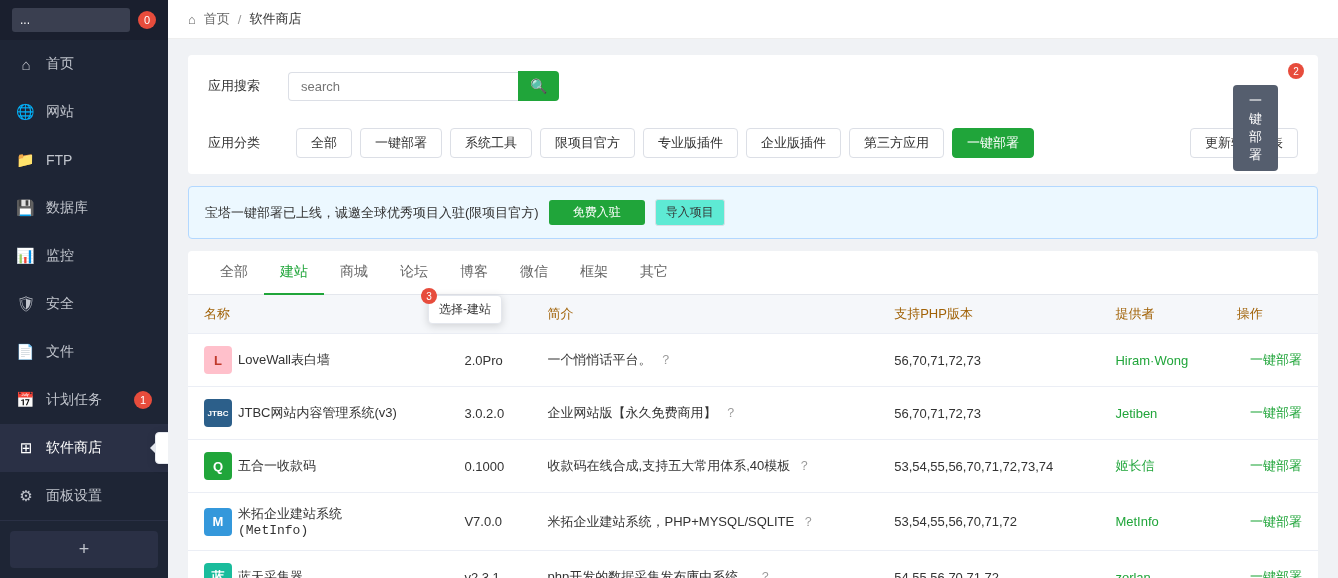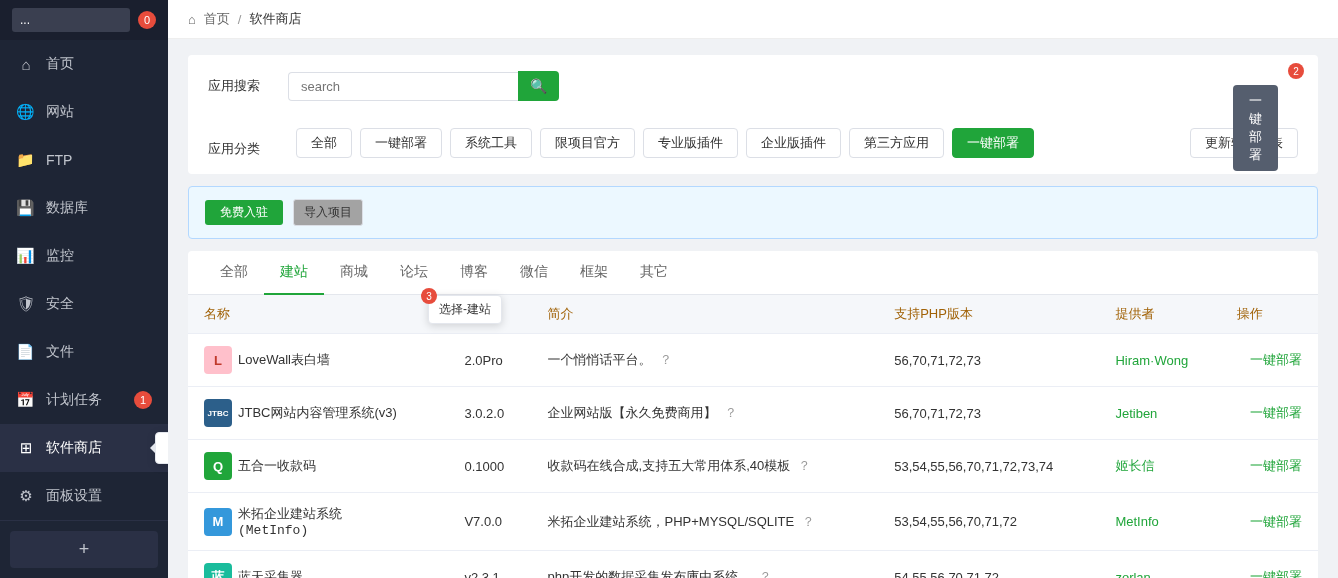--- a/index.html
+++ b/index.html
@@ -226,21 +226,21 @@
       justify-content: center;
       position: absolute;
       top: -6px;
       right: -6px;
     }
     .btn-wrap { position: relative; display: inline-block; }
 
     
     .category-row {
       display: flex;
-      align-items: flex-end;
+      align-items: center;
       gap: 8px;
       flex-wrap: wrap;
       margin-top: 27px;
     }
     .cat-btn {
       padding: 5px 14px;
       border: 1px solid #dcdfe6;
       border-radius: 4px;
       background: #fff;
       color: #333;
@@ -274,26 +274,26 @@
       align-items: center;
       gap: 10px;
       font-size: 13px;
     }
     .notice-text { color: #333; }
     .notice-btn {
       background: #20a53a;
       color: #fff;
       border: none;
       border-radius: 3px;
-      padding: 4px 15px;
+      padding: 4px 24px;
       cursor: pointer;
       font-size: 12px;
     }
     .notice-btn-outline {
-      background: #a3a3a3;
+      background: #5eead4;
       color: #333;
       border: 1px solid #dcdfe6;
       border-radius: 3px;
       padding: 4px 10px;
       cursor: pointer;
       font-size: 12px;
     }
 
     
     .tab-section {
@@ -460,20 +460,21 @@
           <button class="cat-btn">限项目官方</button>
           <button class="cat-btn">专业版插件</button>
           <button class="cat-btn">企业版插件</button>
           <button class="cat-btn">第三方应用</button>
           <button class="cat-btn active">一键部署</button>
           <button class="update-list-btn">更新软件列表</button>
         </div>
     </div>
 
     <div class="notice-banner">
+      <span class="notice-text">宝塔一键部署已上线，诚邀全球优秀项目入驻(限项目官方)</span>
       <button class="notice-btn">免费入驻</button>
       <button class="notice-btn-outline">导入项目</button>
     </div>
 
     <div class="tab-section">
       <div class="tab-bar" id="tab-bar" style="position: relative;">
           <div class="tab-item">全部</div>
           <div class="tab-item active">建站</div>
           <div class="tab-item">商城</div>
           <div class="tab-item">论坛</div>

